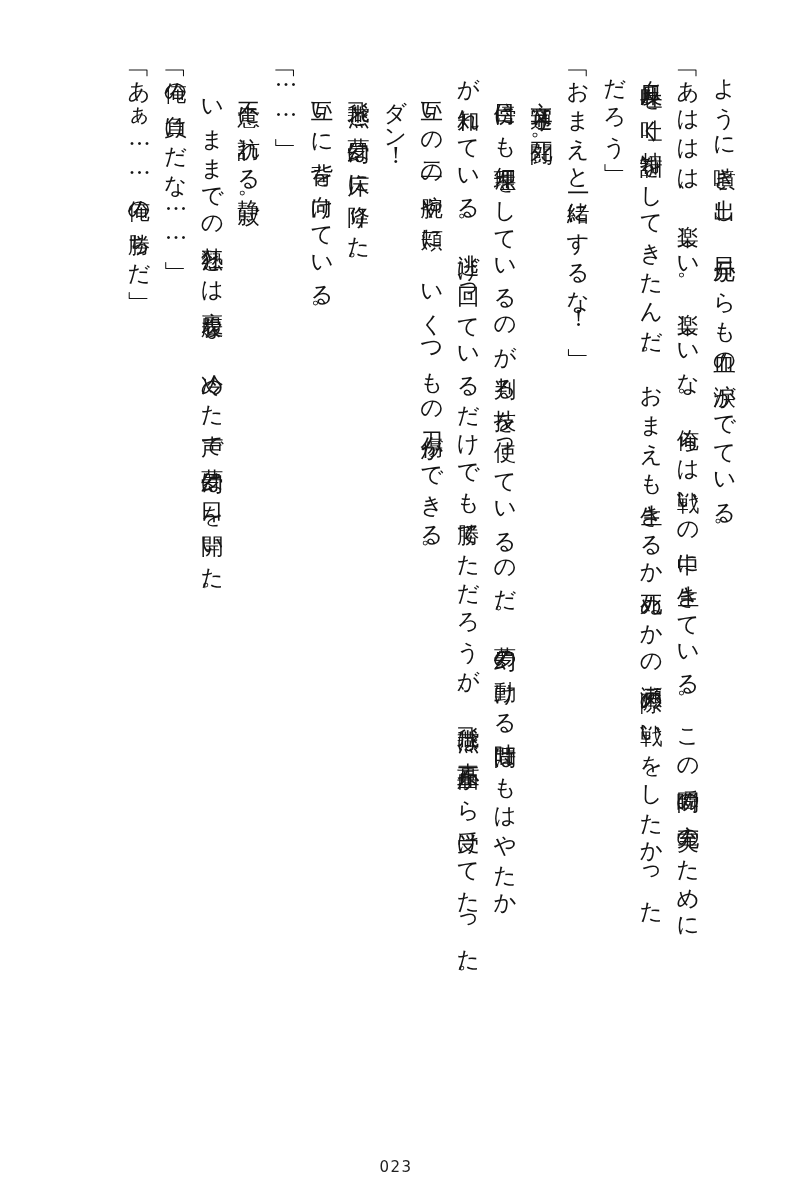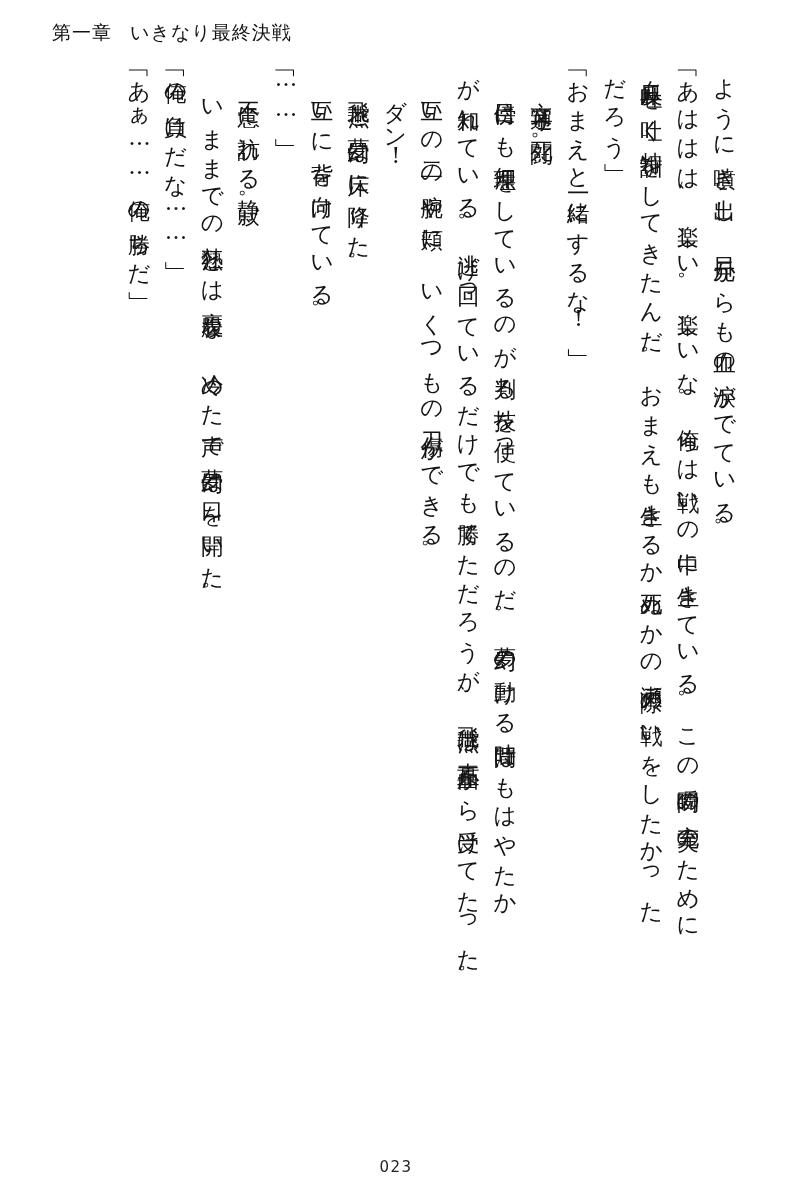--- a/index.html
+++ b/index.html
@@ -80,23 +80,20 @@
     letter-spacing: 1.5px;
     color: #222;
     font-family: "DejaVu Sans", "Liberation Sans", sans-serif;
   }
 </style>
 </head>
 <body>
 
 <div class="page">
 
-  <div class="running-head">
-    <span class="rh-num">第一章</span><span class="rh-title">いきなり最終決戦</span>
-  </div>
 
   <div class="body-area">
     <div class="vline">ように噴き出し、目元からも血の涙がでている。</div>
     <div class="vline">「あははは、楽しい。楽しいな。俺らは戦いの中に生きている。この瞬間の充実のために</div>
     <div class="vline">血反吐を吐く特訓をしてきたんだ。おまえも生きるか死ぬかの瀬戸際の戦いをしたかった</div>
     <div class="vline">だろう」</div>
     <div class="vline">「おまえと一緒にするな!」</div>
     <div class="vline indent">文字通り死闘。</div>
     <div class="vline indent">傍目にも無理をしているのが判る技を使っているのだ。夢幻の動ける時間はもはやたか</div>
     <div class="vline">が知れている。逃げ回っているだけでも勝てただろうが、飛燕は真正面から受けてたった。</div>

